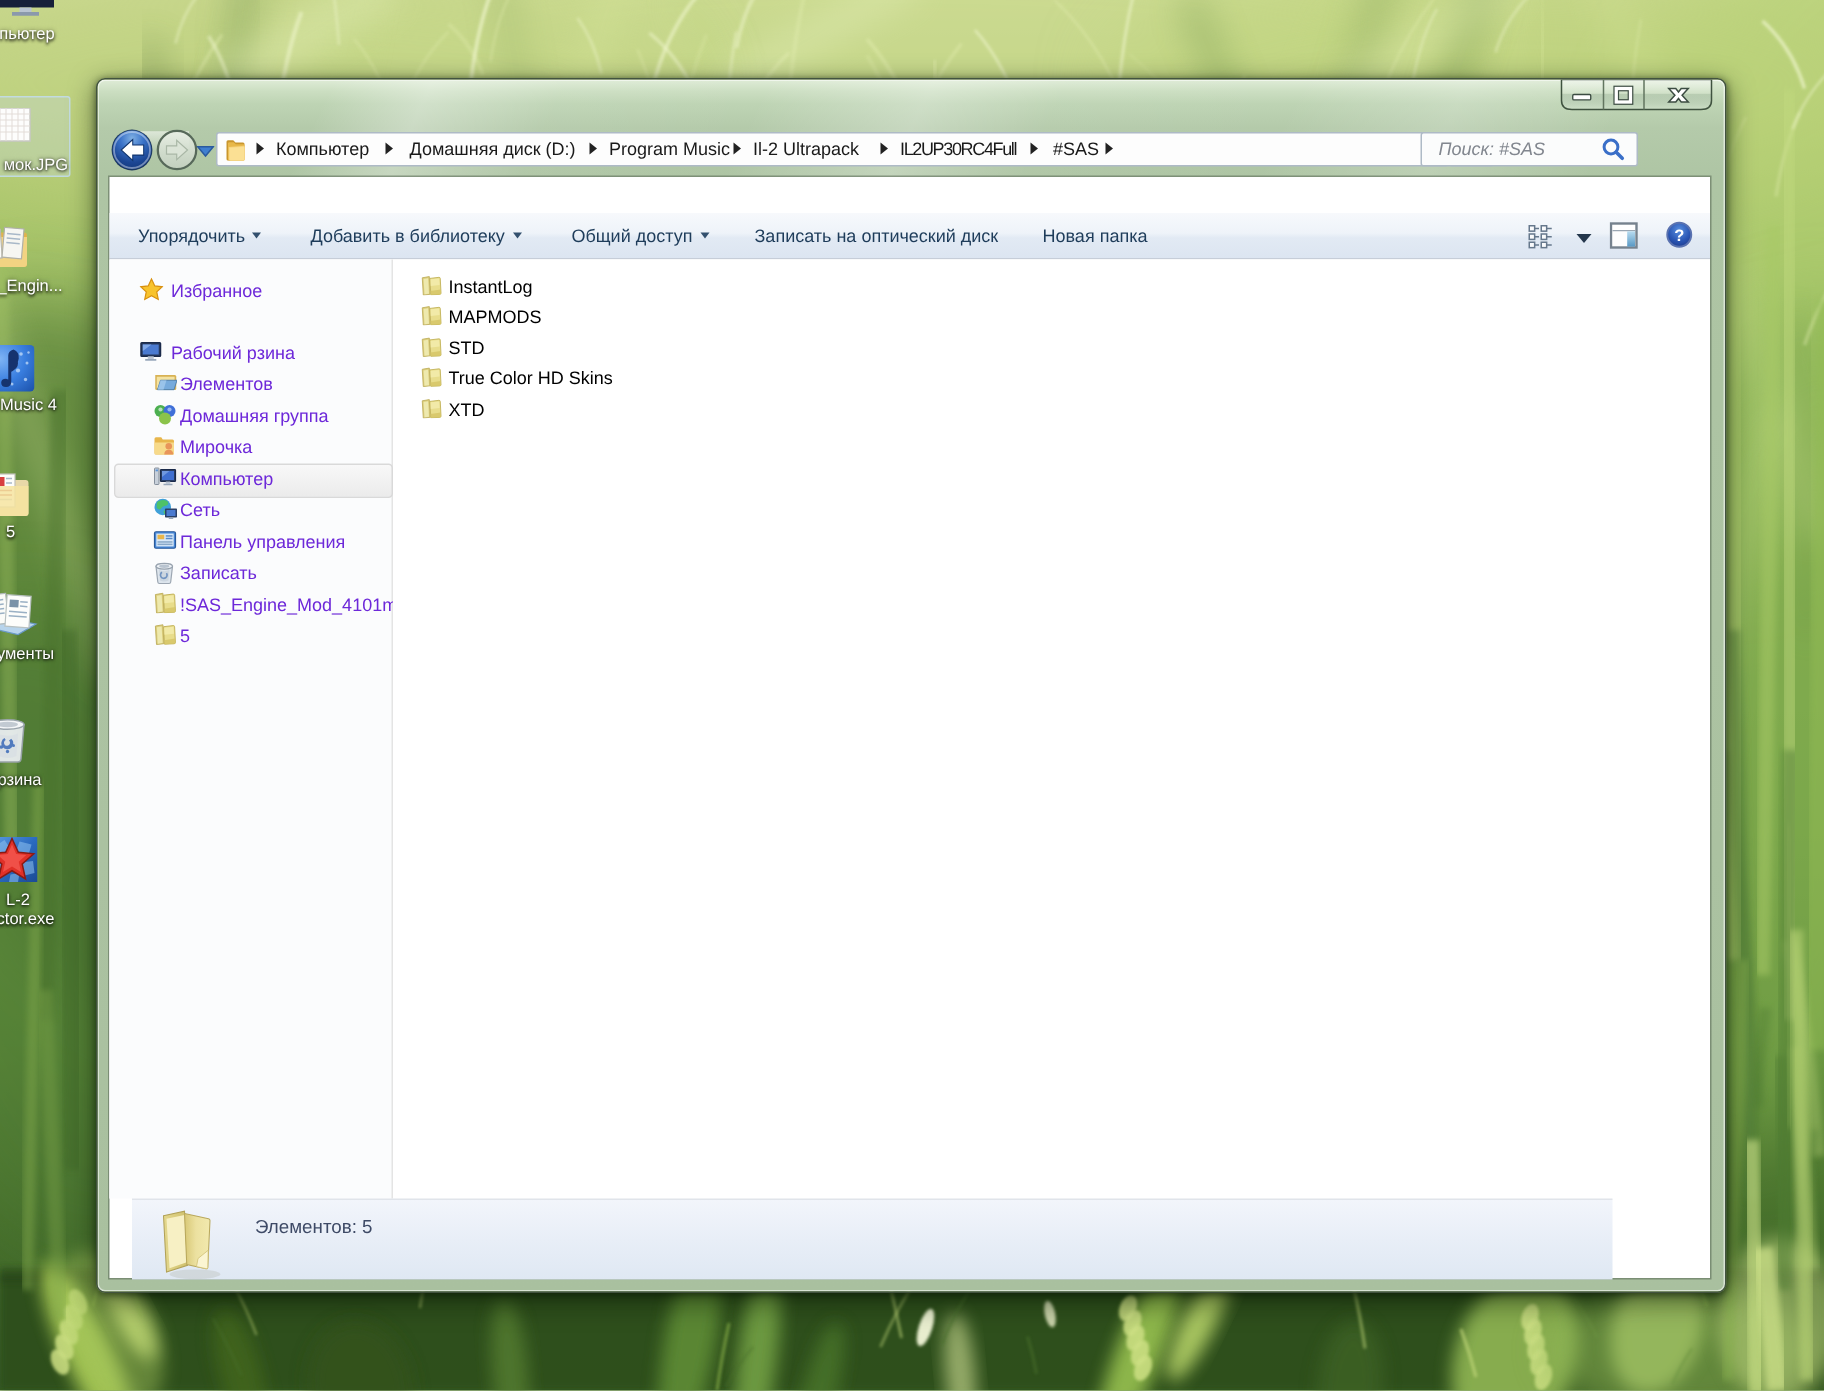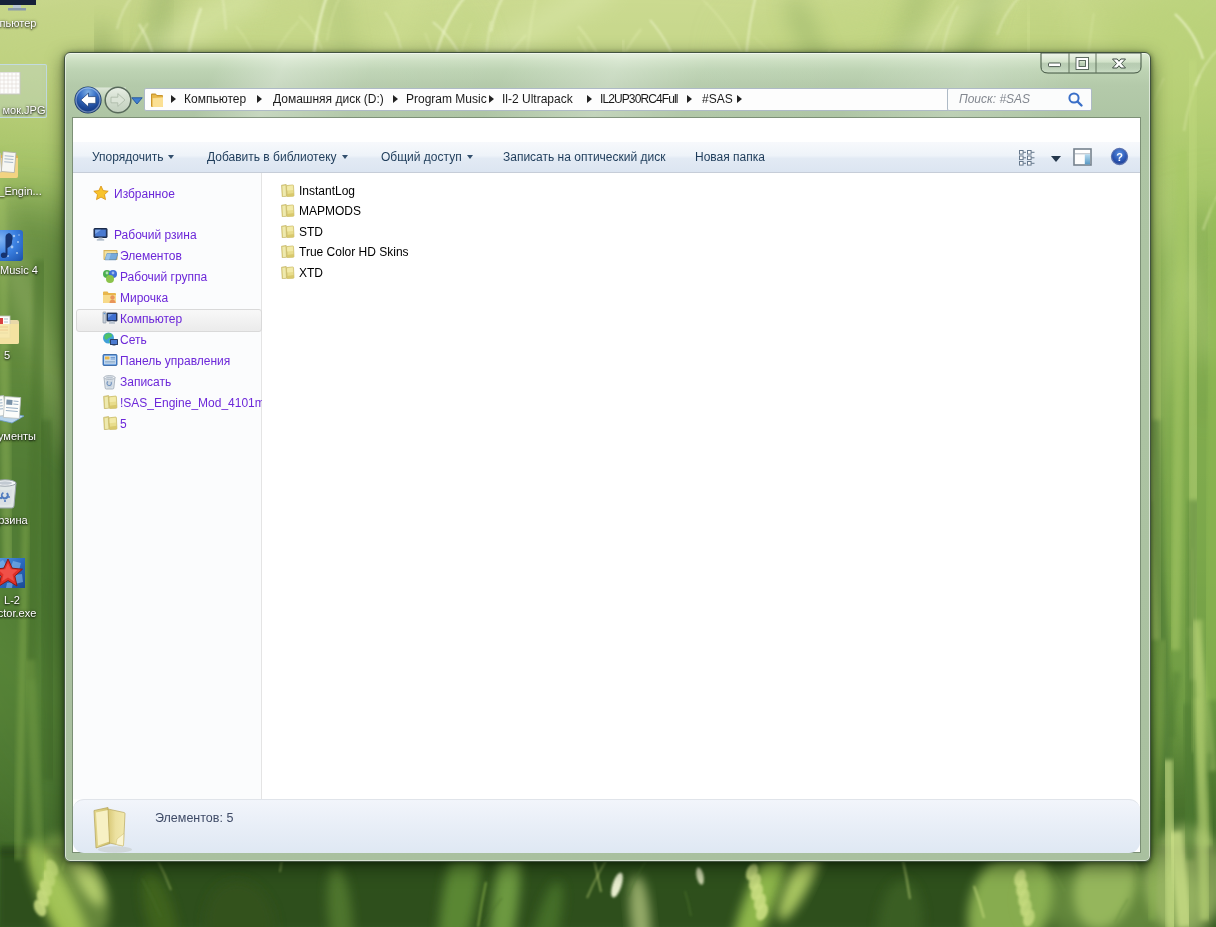--- a/index.html
+++ b/index.html
@@ -29,22 +29,22 @@
 #toolbar{position:absolute;left:0;top:24px;width:1067px;height:30px;
  background:linear-gradient(180deg,#f7f9fc 0%,#eef3f9 45%,#e2eaf4 55%,#dce5f1 100%);
  border-bottom:1px solid #c6cdd8;color:#1e3c5a;font-size:12px;}
 #toolbar span{position:absolute;top:8px;}
 .tarr{display:inline-block;width:0;height:0;border-left:3.5px solid transparent;border-right:3.5px solid transparent;border-top:4px solid #33506e;vertical-align:2px;margin-left:5px;}
 #contentwrap{position:absolute;left:0;top:55px;width:1067px;height:626px;background:#fff;}
 #nav{position:absolute;left:0;top:0;width:188px;height:626px;background:#fbfcfd;border-right:1px solid #e4e4e4;font-size:12px;color:#6d28d9;}
 .nitem{position:absolute;white-space:nowrap;}
 #files{position:absolute;left:189px;top:0;width:878px;height:626px;background:#fff;font-size:12px;color:#000;}
 .fitem{position:absolute;white-space:nowrap;text-align:center;}
-#statusbar{position:absolute;left:0;top:681px;width:1067px;height:53px;
- background:linear-gradient(180deg,#f2f5fb 0%,#e8eef7 50%,#dfe8f3 100%);border-top:1px solid #e0e4ea;border-radius:11px;}
+#statusbar{position:absolute;left:15px;top:681px;width:987px;height:53px;
+ background:linear-gradient(180deg,#f2f5fb 0%,#e8eef7 50%,#dfe8f3 100%);border-top:1px solid #e0e4ea;}
 #statustext{position:absolute;left:82px;top:11px;font-size:12.5px;color:#3e4a66;}
 #addr{position:absolute;left:0;top:0;width:1085px;height:65px;}
 #addrbox{position:absolute;left:79px;top:35px;width:820px;height:21px;background:#fdfdfd;border:1px solid #aebac6;border-radius:2px;font-size:12px;color:#1a1a1a;}
 .crumb{position:absolute;top:3px;white-space:nowrap;}
 .bsep{position:absolute;top:6px;width:0;height:0;border-top:4px solid transparent;border-bottom:4px solid transparent;border-left:5px solid #222;}
 .adrop{position:absolute;right:7px;top:8px;width:0;height:0;border-left:4.5px solid transparent;border-right:4.5px solid transparent;border-top:5px solid #1c2434;}
 #refreshbtn{position:absolute;left:901px;top:35px;width:28px;height:21px;background:linear-gradient(180deg,#fcfdfe,#e8eef4);border:1px solid #aebac6;border-radius:2px;}
 #refreshbtn svg{position:absolute;left:5px;top:2px;}
 #searchbox{position:absolute;left:882px;top:35px;width:143px;height:21px;background:#fbfcfc;border:1px solid #aebac6;border-radius:2px;}
 #searchtxt{position:absolute;left:11px;top:3px;font-size:12px;font-style:italic;color:#82878f;}
@@ -565,21 +565,21 @@
               <path d="M3,12.8 L5,6.5 L9,6.5 L7,12.8 Z" fill="#a8cdf0" opacity="0.7"></path>
             </svg>
           <span class="nitem" style="left:47px;top:76px">Элементов</span>
           <svg class="nico" style="left:29px;top:95px" width="16" height="16" viewBox="0 0 16 16">
               <circle cx="5" cy="6" r="4" fill="#4caf50"></circle>
               <circle cx="11" cy="6" r="4" fill="#3f6fd8"></circle>
               <circle cx="8" cy="11" r="4" fill="#8bc34a"></circle>
               <circle cx="5" cy="5" r="1.4" fill="#b5e0b8"></circle>
               <circle cx="11" cy="5" r="1.4" fill="#9ab8f0"></circle>
             </svg>
-          <span class="nitem" style="left:47px;top:97px">Рабочий группа</span>
+          <span class="nitem" style="left:47px;top:97px">Домашняя группа</span>
           <svg class="nico" style="left:29px;top:116px" width="16" height="16" viewBox="0 0 16 16">
               <path d="M1,3.5 Q1,2.5 2,2.5 L5.5,2.5 L6.5,4 L13,4 Q14,4 14,5 L14,13 Q14,14 13,14 L2,14 Q1,14 1,13 Z" fill="#e8b64c"></path>
               <path d="M1,6 L14,6 L14,13 Q14,14 13,14 L2,14 Q1,14 1,13 Z" fill="#f7da8a"></path>
               <circle cx="10.5" cy="8.5" r="2.2" fill="#e8955a"></circle>
               <path d="M7.5,14 Q7.5,10.8 10.5,10.8 Q13.5,10.8 13.5,14 Z" fill="#e8955a"></path>
             </svg>
           <span class="nitem" style="left:47px;top:118px">Мирочка</span>
           <svg class="nico" style="left:29px;top:137px" width="16" height="16" viewBox="0 0 16 16">
               <rect x="1" y="2" width="3" height="11" rx="0.5" fill="#c8d0da" stroke="#7a8694" stroke-width="0.6"></rect>
               <rect x="1.7" y="3" width="1.6" height="1.2" fill="#5a94d8"></rect>

